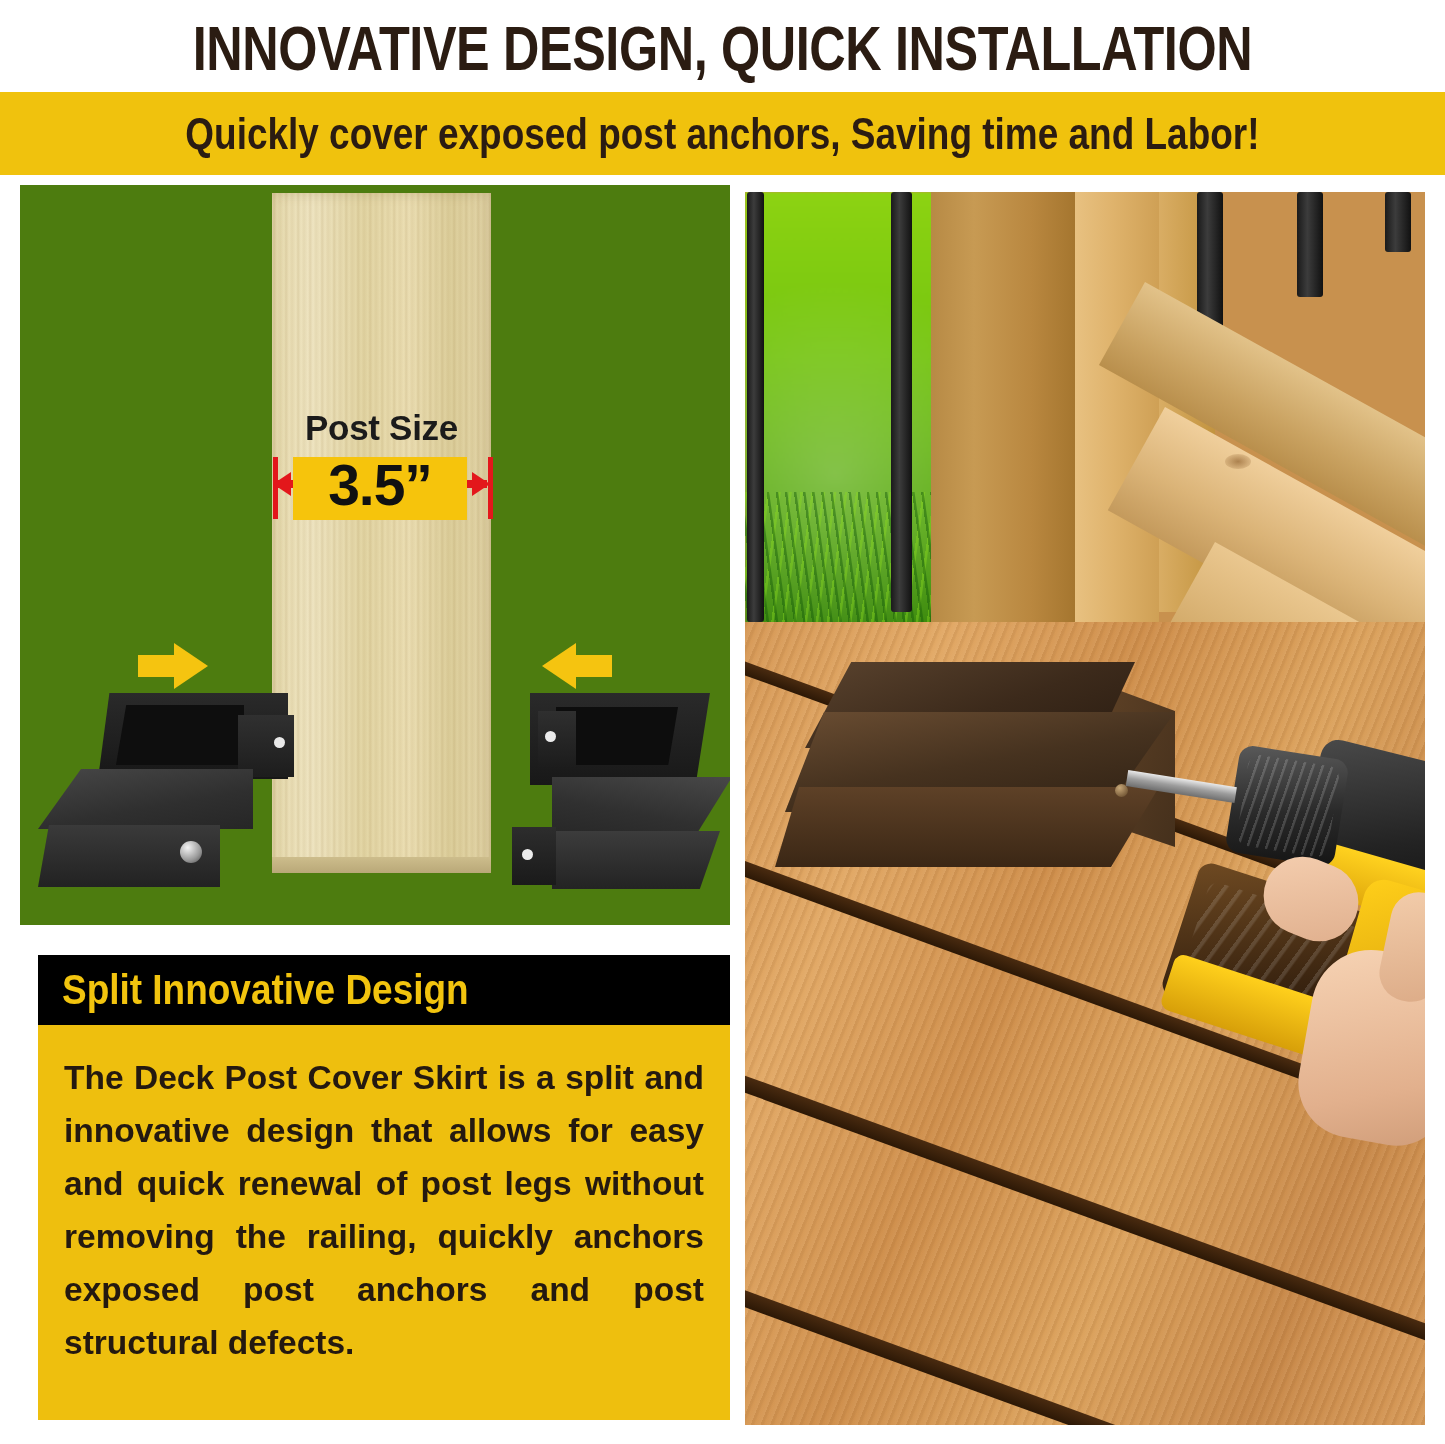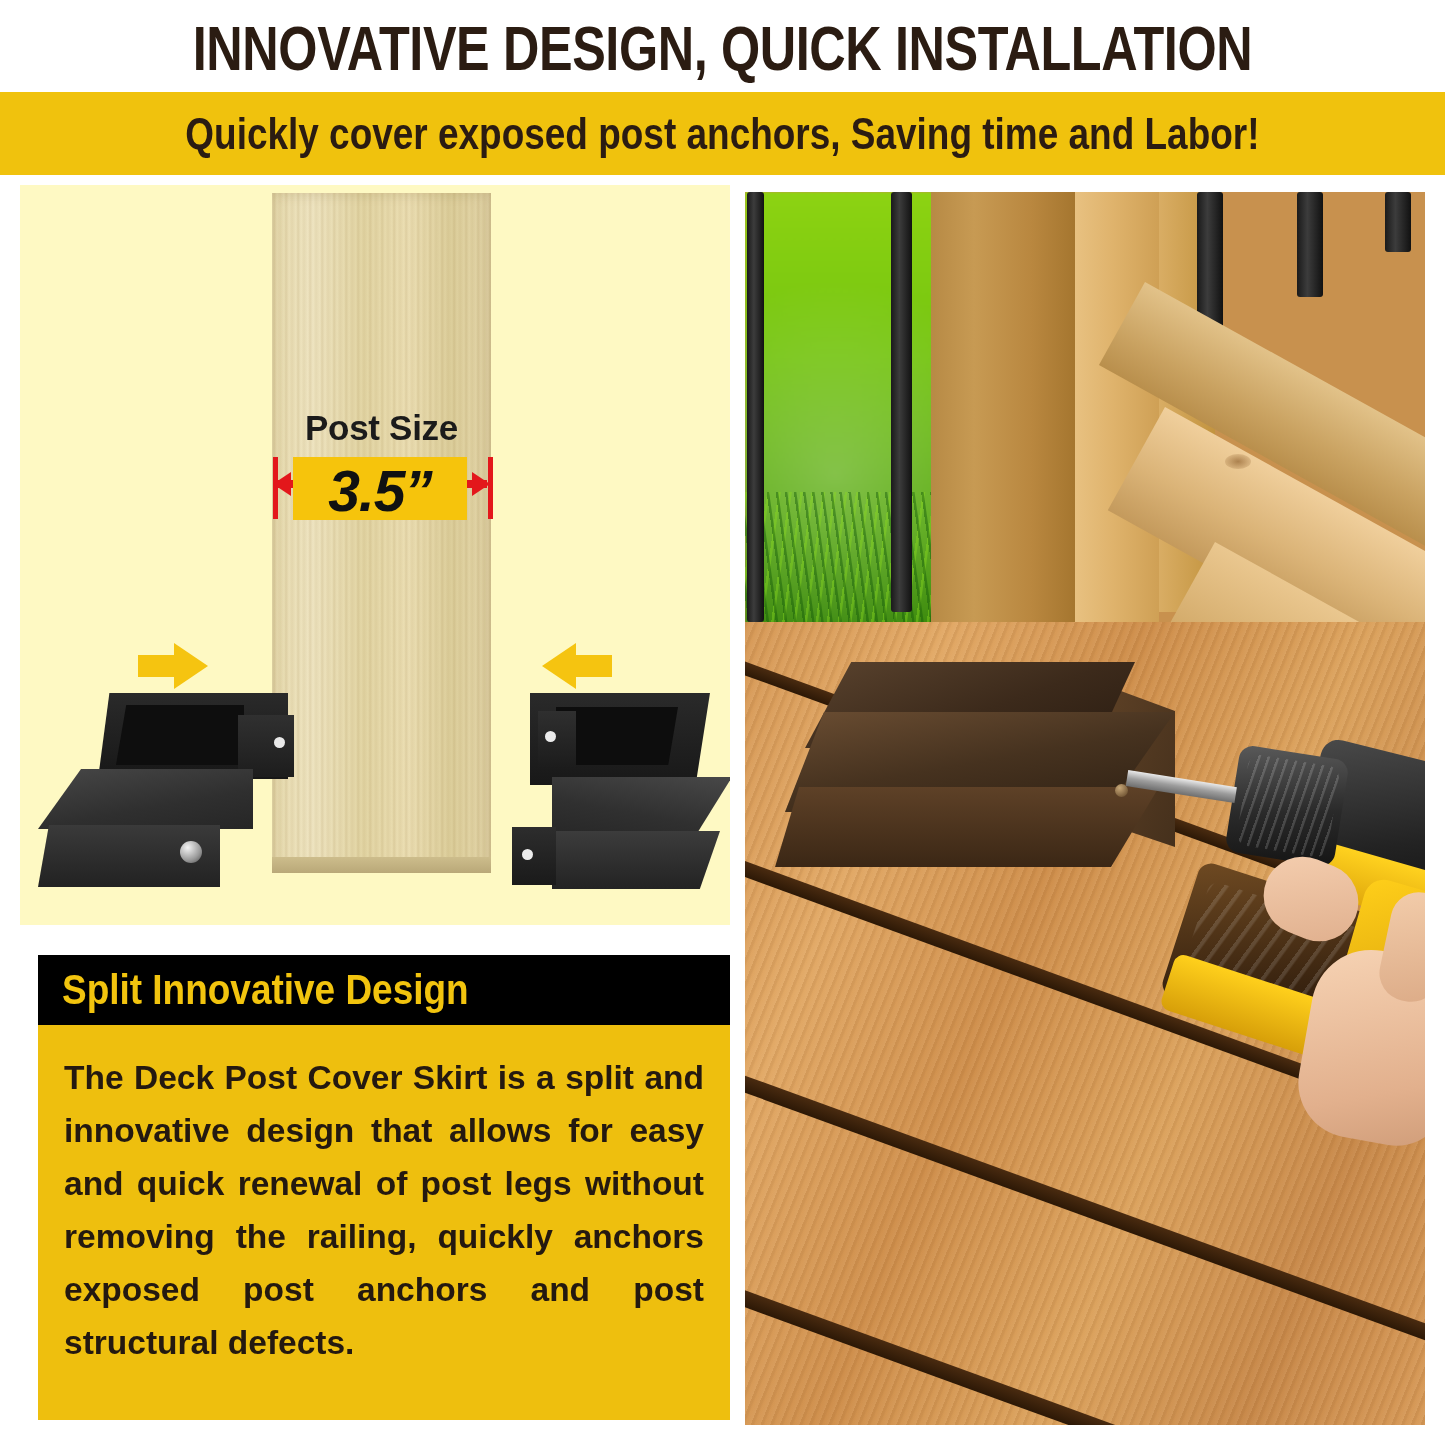--- a/index.html
+++ b/index.html
@@ -56,21 +56,21 @@
     line-height: 1;
   }
 
   
   #left-product-panel {
     position: absolute;
     left: 20px;
     top: 185px;
     width: 710px;
     height: 740px;
-    background: #fef9c3;
+    background: #4d7c0f;
     overflow: hidden;
   }
   
   #wood-post {
     position: absolute;
     left: 252px;
     top: 8px;
     width: 219px;
     height: 680px;
     background:
@@ -106,23 +106,22 @@
     letter-spacing: -0.3px;
   }
   #dim-box {
     position: absolute;
     left: 273px;
     top: 272px;
     width: 174px;
     height: 63px;
     background: #f6c40c;
     display: flex;
-    align-items: flex-end;
+    align-items: flex-start;
     justify-content: center;
-    font-style: italic;
   }
   #dim-value {
     color: #111111;
     font-size: 57px;
     font-weight: 700;
     line-height: 1;
     letter-spacing: -1px;
   }
   .dim-tick {
     position: absolute;

